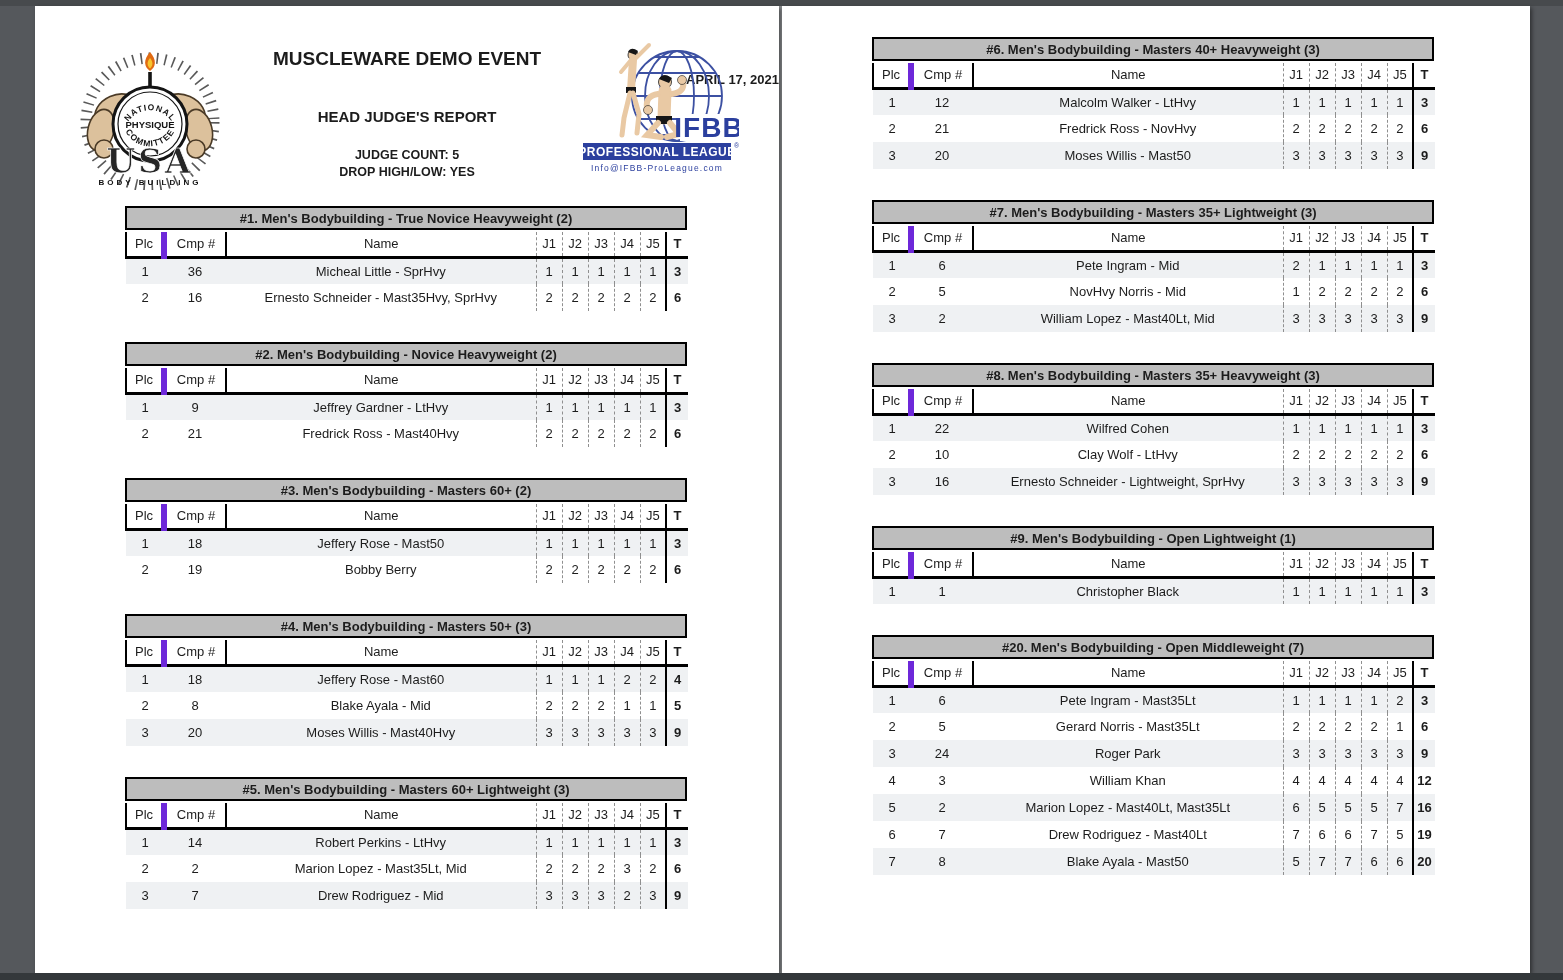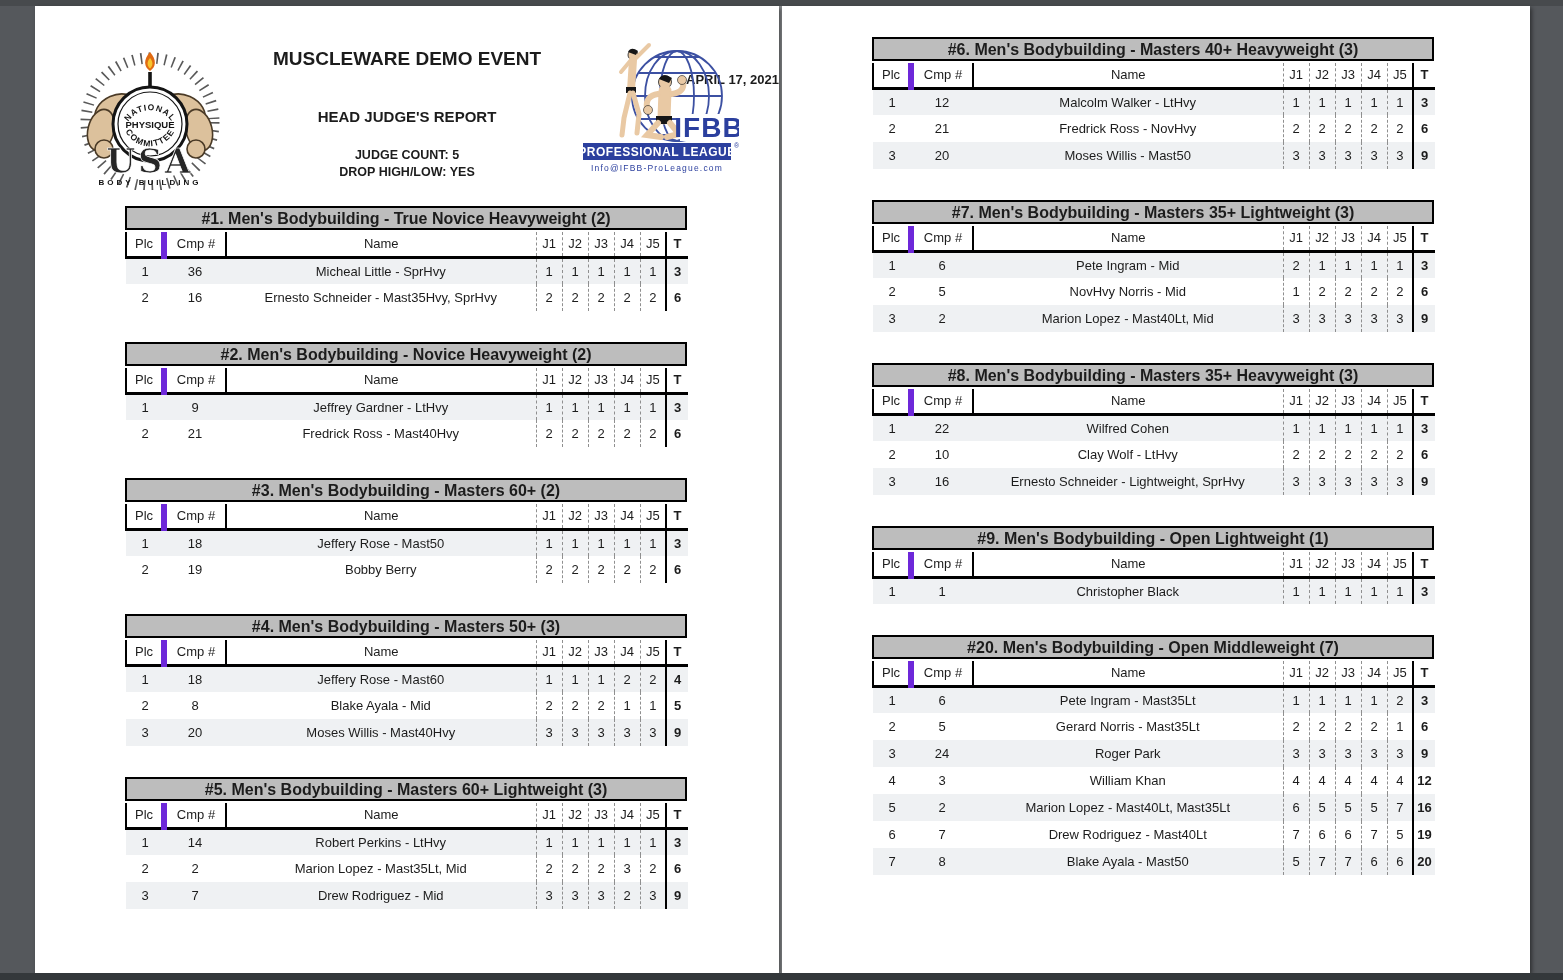--- a/index.html
+++ b/index.html
@@ -30,21 +30,21 @@
   .logo-ifbb { position:absolute; right:40px; top:32px; }
 
   
   .tables { padding-left:90px; }
   .page.left  .tables { padding-top:22px; }
   .page.right .tables { padding-top:31px; }
 
   .mtable { width:562px; margin-bottom:31px; }
   .ttitle {
     border:2px solid #000; background:#bdbdbd; height:24px; line-height:21px;
-    text-align:center; font-weight:bold; font-size:16px; margin-bottom:2px;
+    text-align:center; font-weight:bold; font-size:13px; margin-bottom:2px;
   }
   table { border-collapse:collapse; width:562px; font-size:13px; table-layout:fixed; }
   th, td { text-align:center; font-weight:normal; padding:0; }
   thead tr { height:25px; border-bottom:3px solid #000; }
   tbody tr { height:27px; }
   tbody tr.stripe { background:#eff1f3; }
   col.c-plc  { width:38px; }
   col.c-cmp  { width:62px; }
   col.c-name { width:310px; }
   col.c-j    { width:26px; }
@@ -558,21 +558,21 @@
                   <td class="j">1</td>
                   <td class="j">2</td>
                   <td class="j">2</td>
                   <td class="j">2</td>
                   <td class="j">2</td>
                   <td class="t">6</td>
                 </tr>
                 <tr class="stripe">
                   <td class="plc">3</td>
                   <td class="cmp">2</td>
-                  <td class="name">Marion Lopez - Mast40Lt, Mid</td>
+                  <td class="name">William Lopez - Mast40Lt, Mid</td>
                   <td class="j">3</td>
                   <td class="j">3</td>
                   <td class="j">3</td>
                   <td class="j">3</td>
                   <td class="j">3</td>
                   <td class="t">9</td>
                 </tr>
               </tbody>
             </table>
           </div>

